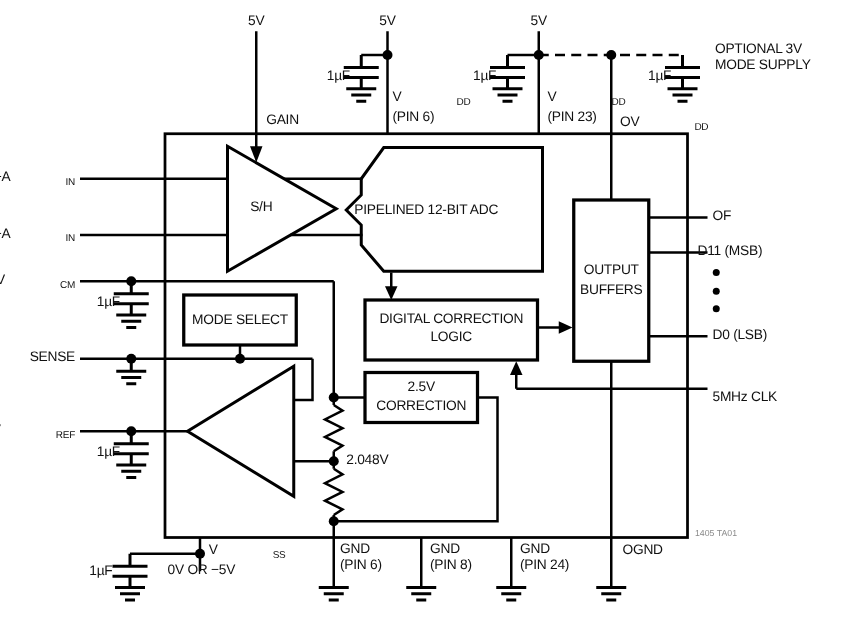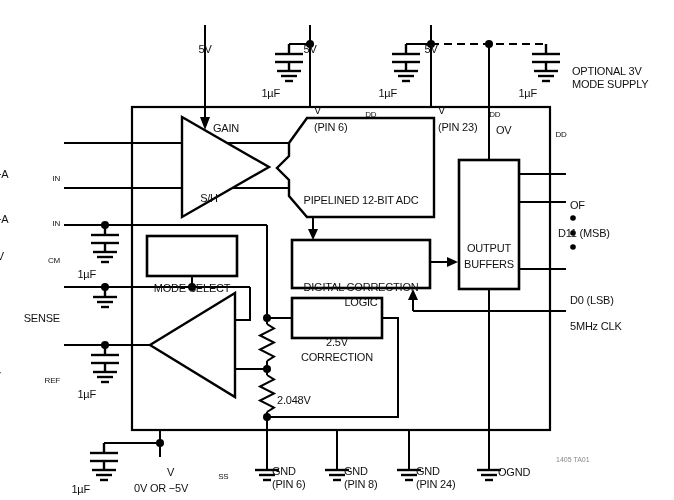--- a/index.html
+++ b/index.html
@@ -1,20 +1,20 @@
 <!DOCTYPE html>
 <html><head>
 <meta charset="utf-8">
 <style>
   html,body{margin:0;padding:0;background:#fff;}
   #stage{position:relative;width:674px;height:500px;background:#fff;overflow:hidden;
          font-family:"Liberation Sans",sans-serif;color:#111;}
   svg{position:absolute;left:0;top:0;}
   .lbl{position:absolute;font-size:11px;line-height:13px;letter-spacing:-0.2px;
-       white-space:nowrap;color:#111;margin-top:32px;}
+       white-space:nowrap;color:#111;}
   .ctr{transform:translateX(-50%);text-align:center;}
   .rt{text-align:left;}
   .two{line-height:13px;}
   .lh15{line-height:15px;}
   .lh16{line-height:16px;}
   sub.sb{font-size:8px;letter-spacing:-0.2px;padding-left:44px;}
   .note{font-size:7px;color:#8a8a8a;letter-spacing:0;}
 </style>
 </head>
 <body>
@@ -184,40 +184,40 @@
     <span>V</span><sub class="sb">CM</sub>
   </div>
   <div class="lbl rt" style="right:614px;top:280px;">SENSE</div>
   <div class="lbl rt" style="right:614px;top:338px;">
     <span>V</span><sub class="sb">REF</sub>
   </div>
   <div class="lbl rt" style="right:578px;top:236px;">1µF</div>
   <div class="lbl rt" style="right:578px;top:356px;">1µF</div>
 
   <div class="lbl ctr" style="left:209px;top:160px;">S/H</div>
-  <div class="lbl ctr" style="left:361px;top:162px;text-align:right;">PIPELINED 12-BIT ADC</div>
+  <div class="lbl ctr" style="left:341px;top:162px;text-align:right;">PIPELINED 12-BIT ADC</div>
   <div class="lbl ctr lh15" style="left:361px;top:248px;">
     <div>DIGITAL CORRECTION</div>
     <div>LOGIC</div>
   </div>
   <div class="lbl ctr lh15" style="left:337px;top:303px;">
     <div>2.5V</div>
     <div>CORRECTION</div>
   </div>
   <div class="lbl ctr" style="left:192px;top:250px;">MODE SELECT</div>
   <div class="lbl ctr lh16" style="left:489px;top:208px;">
     <div>OUTPUT</div>
     <div>BUFFERS</div>
   </div>
   <div class="lbl" style="left:277px;top:362px;">2.048V</div>
 
   <div class="lbl" style="left:570px;top:167px;">OF</div>
   <div class="lbl" style="left:558px;top:195px;">D11 (MSB)</div>
   <div class="lbl" style="left:570px;top:262px;">D0 (LSB)</div>
-  <div class="lbl" style="left:570px;top:288px;">5MHz CLK</div>
+  <div class="lbl" style="left:570px;top:312px;">5MHz CLK</div>
 
   <div class="lbl" style="left:167px;top:434px;">
     <span>V</span><sub class="sb">SS</sub>
   </div>
   <div class="lbl" style="left:134px;top:450px;">0V OR −5V</div>
   <div class="lbl rt" style="right:584px;top:451px;">1µF</div>
 
   <div class="lbl two" style="left:272px;top:433px;">
     <div>GND</div>
     <div>(PIN 6)</div>

